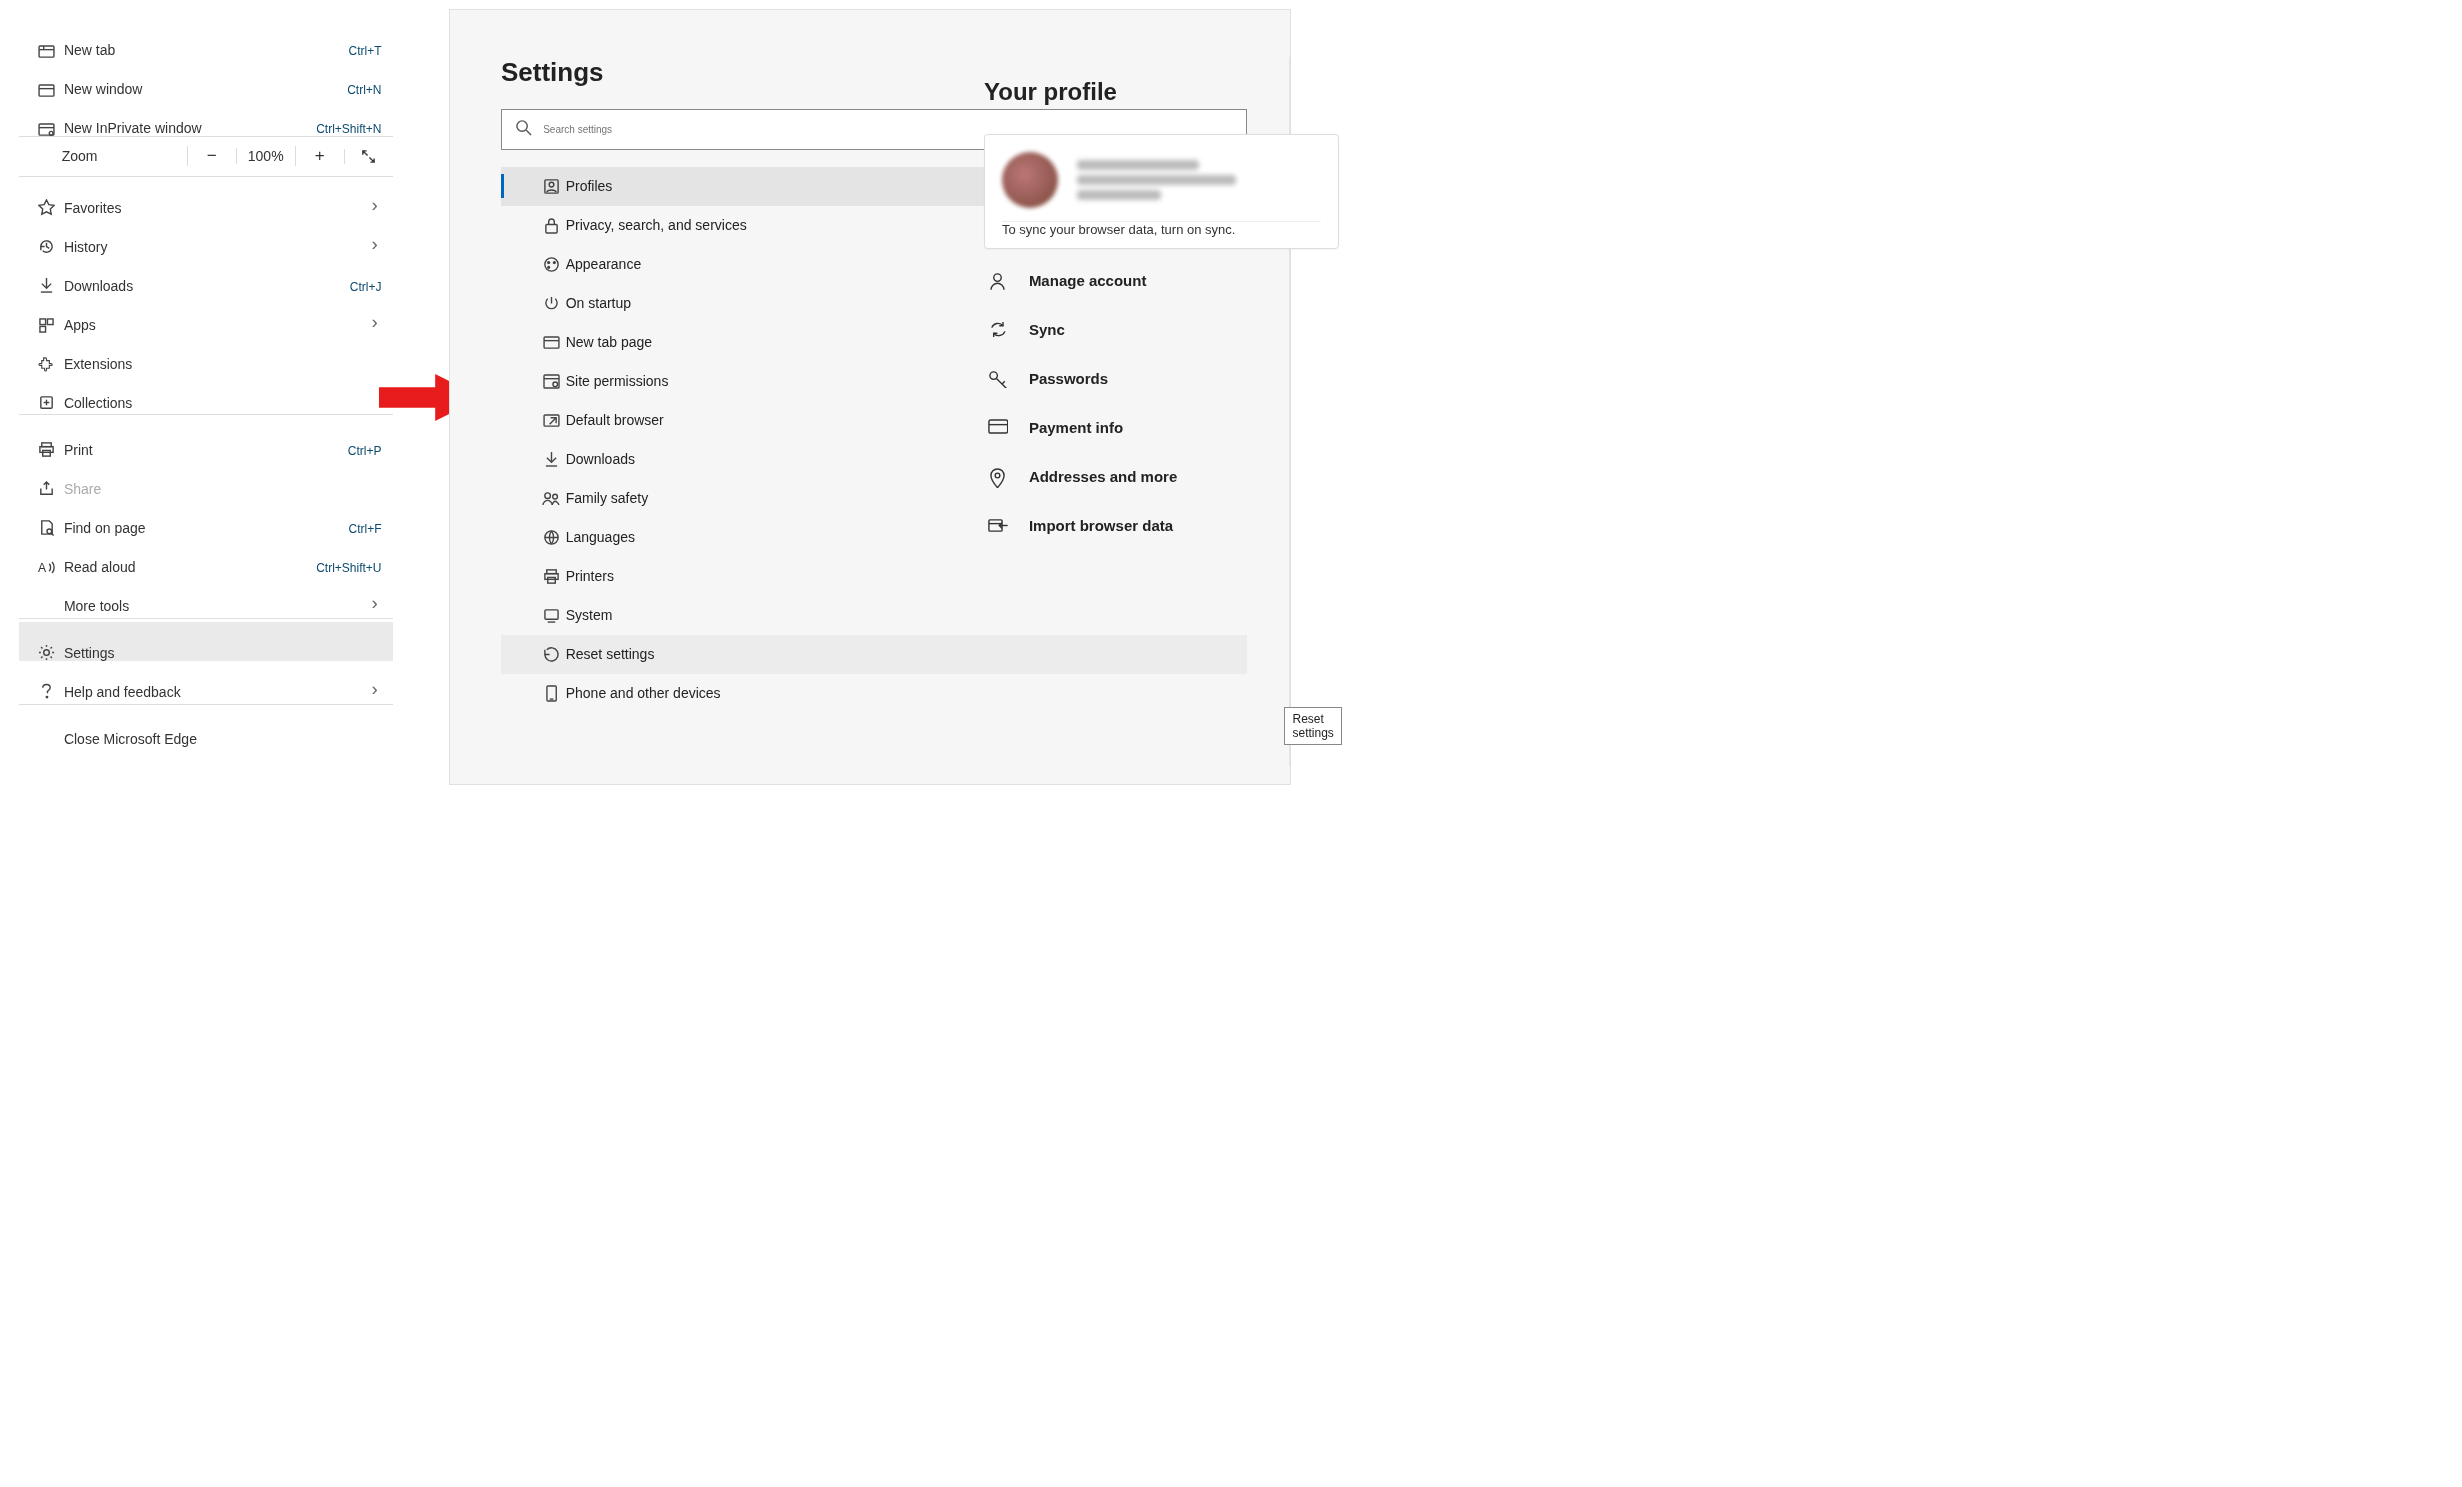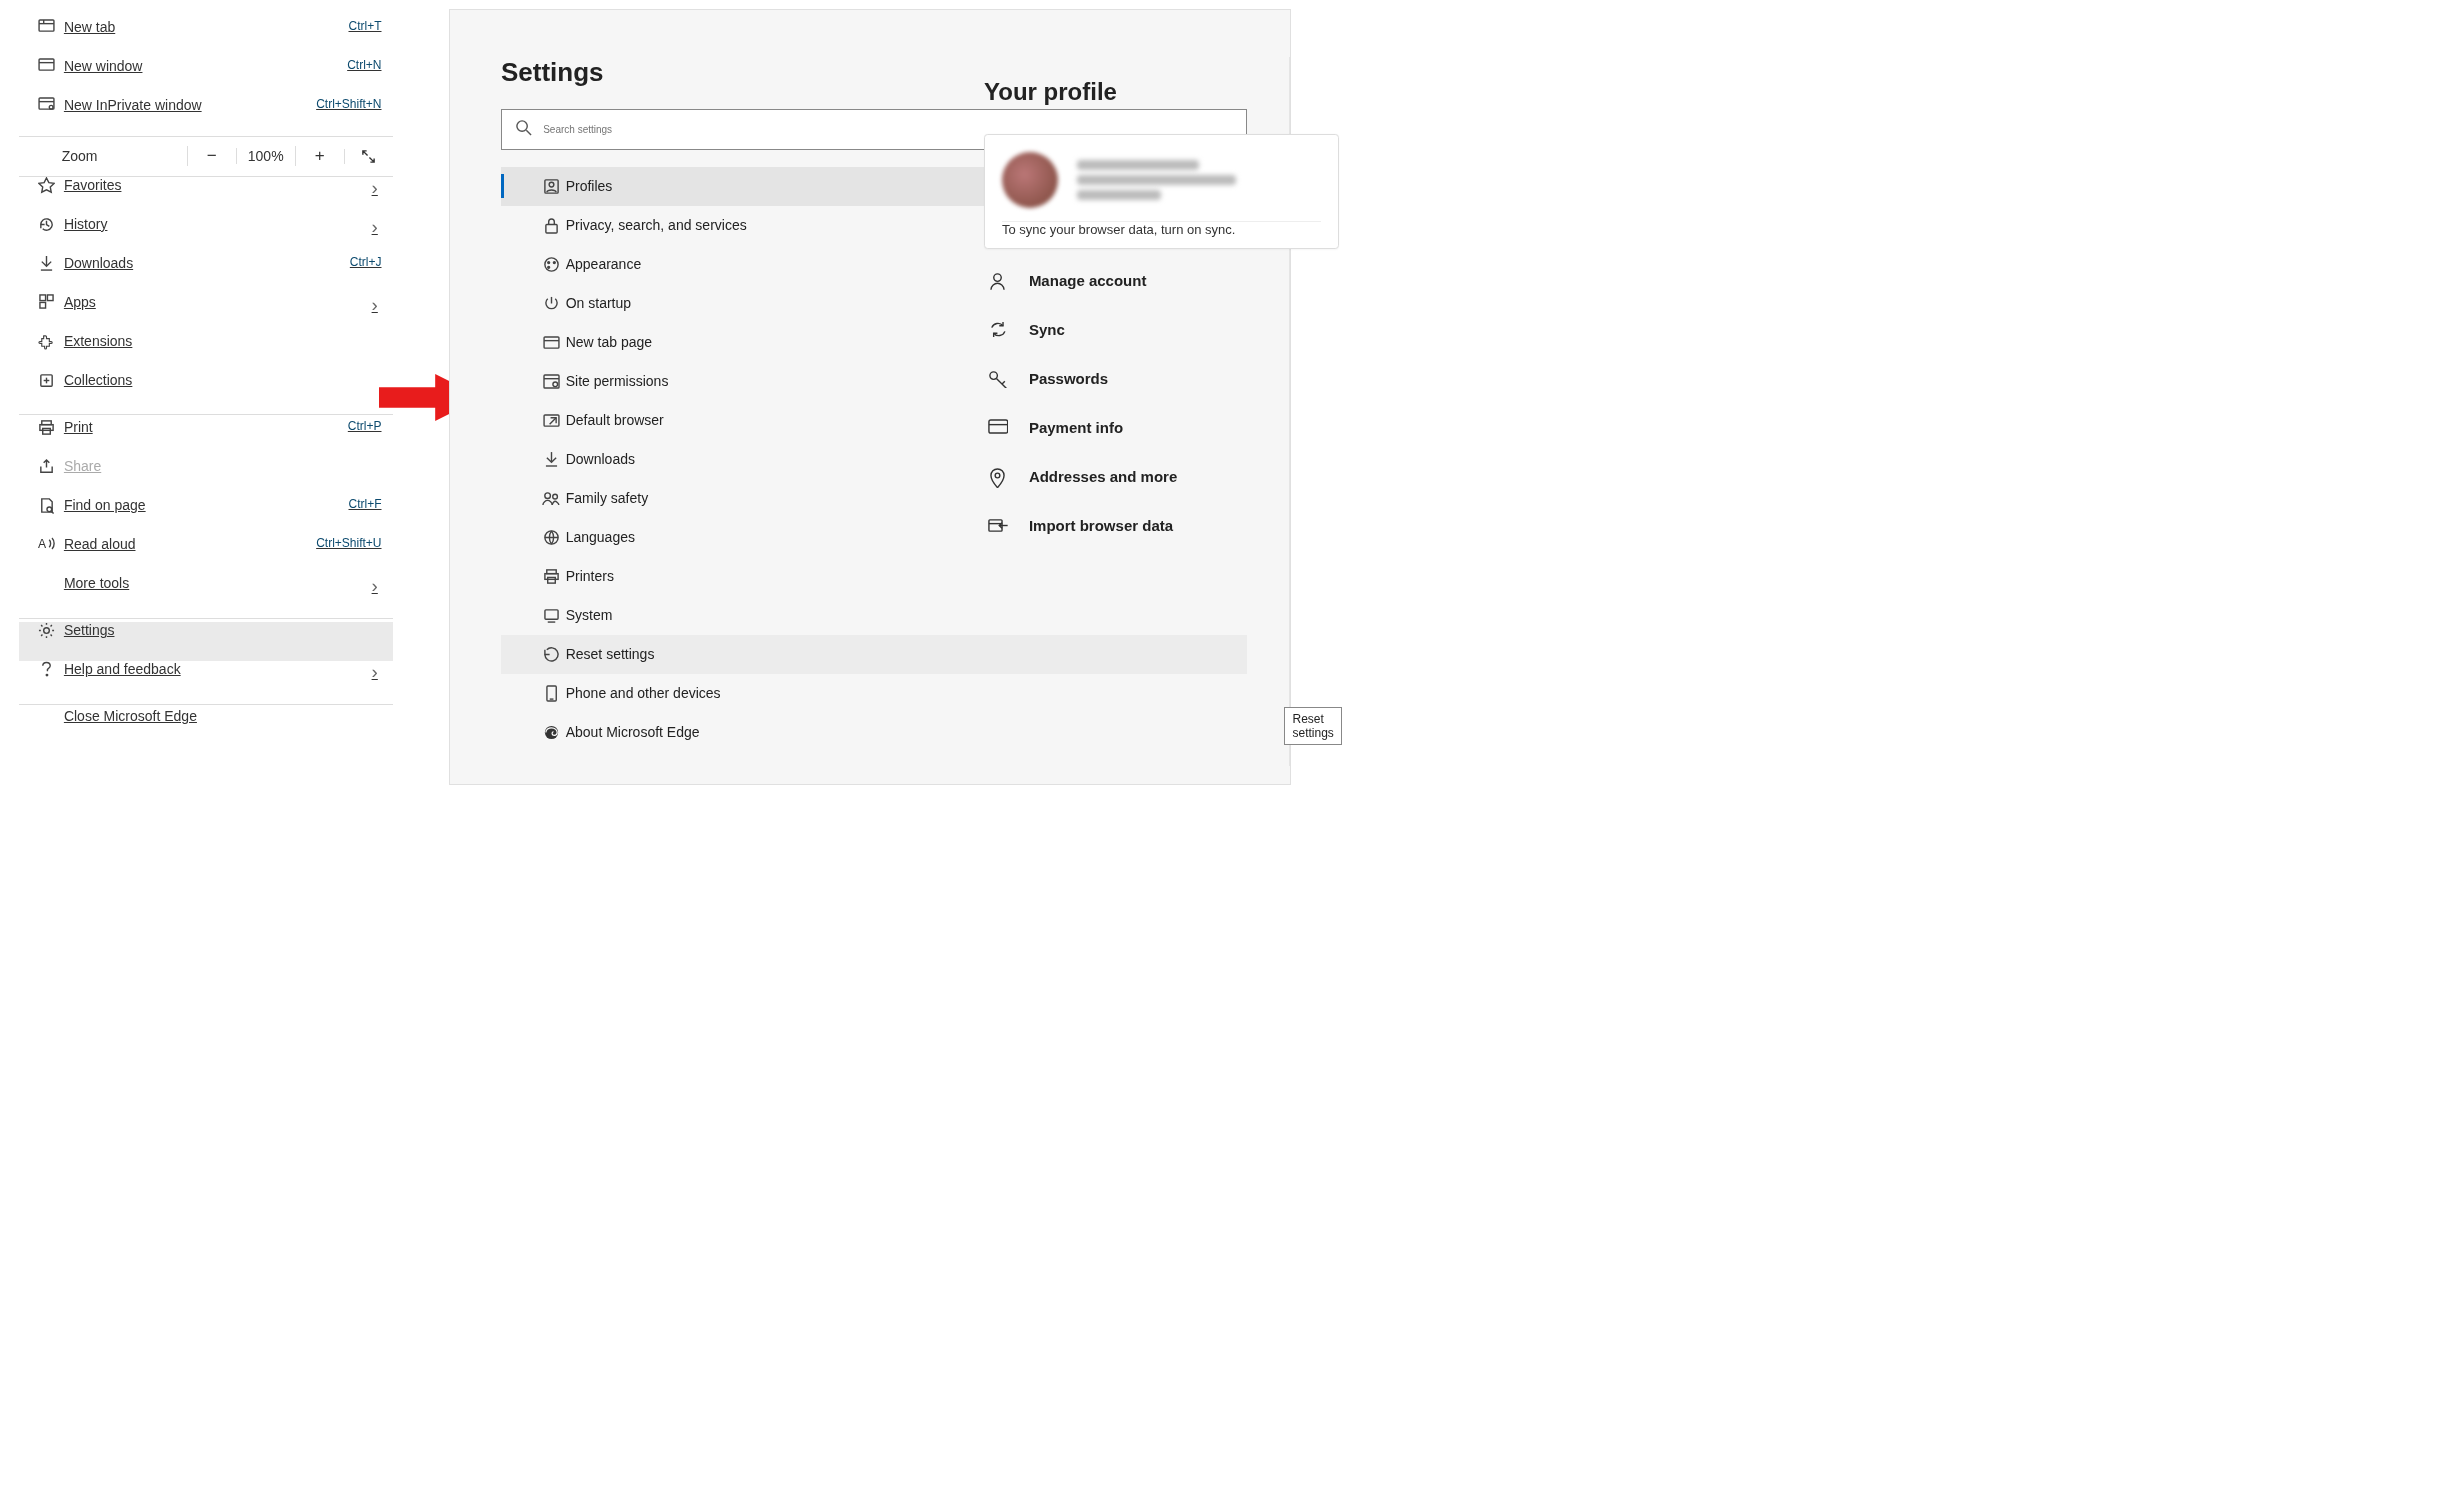--- a/index.html
+++ b/index.html
@@ -18,25 +18,24 @@
     position: absolute;
     top: 18.7px;
     left: 18.7px;
     width: 374px;
     background: #fff;
     font-size: 14px;
     color: #333;
   }
   .edge-menu .row {
     display: flex;
-    align-items: flex-start;
+    align-items: flex-end;
     height: 39px;
     padding: 0 11.2px;
     cursor: pointer;
-    text-decoration: underline;
   }
   .edge-menu .row .ico { width: 34px; display:flex; justify-content:center; color:#444;}
   .edge-menu .row .lbl { flex: 1; }
   .edge-menu .row .right { color: #0c4a6e; font-size: 12px; }
   .edge-menu .row.disabled { color: #aaa; }
   .edge-menu .sep { height: 0.9px; background: #ddd; margin: 3.7px 0; }
   .edge-menu .row.selected { background: #eaeaea; }
   .edge-menu .chev::after { content:"›"; font-size:18.7px; color:#666; margin-right:3.7px;}
 
   .zoom-row {
@@ -499,29 +498,20 @@
       <div class="nav-item">
         <span class="ni">
           <svg width="11.2" height="17" viewBox="0 0 12 18">
               <rect x="1" y="1" width="10" height="16" rx="1"></rect>
               <line x1="4" y1="15" x2="8" y2="15"></line>
             </svg>
         </span>
         <span>Phone and other devices</span>
       </div>
 
-      <div class="nav-item">
-        <span class="ni">
-          <svg width="17" height="17" viewBox="0 0 18 18">
-              <circle cx="9" cy="9" r="7" fill="#333" stroke="none"></circle>
-              <path d="M3 9c0-3 3-5 6-5 4 0 6 3 6 5 0 1.5-1 3-3 3-3 0-3-3-1-4" stroke="#fff" stroke-width="1.3"></path>
-            </svg>
-        </span>
-        <span>About Microsoft Edge</span>
-      </div>
     </div>
   </div>
 
   <div class="tooltip">Reset settings</div>
 </div>
 
 <div class="profile-panel">
   <h1>Your profile</h1>
 
   <div class="profile-card">

